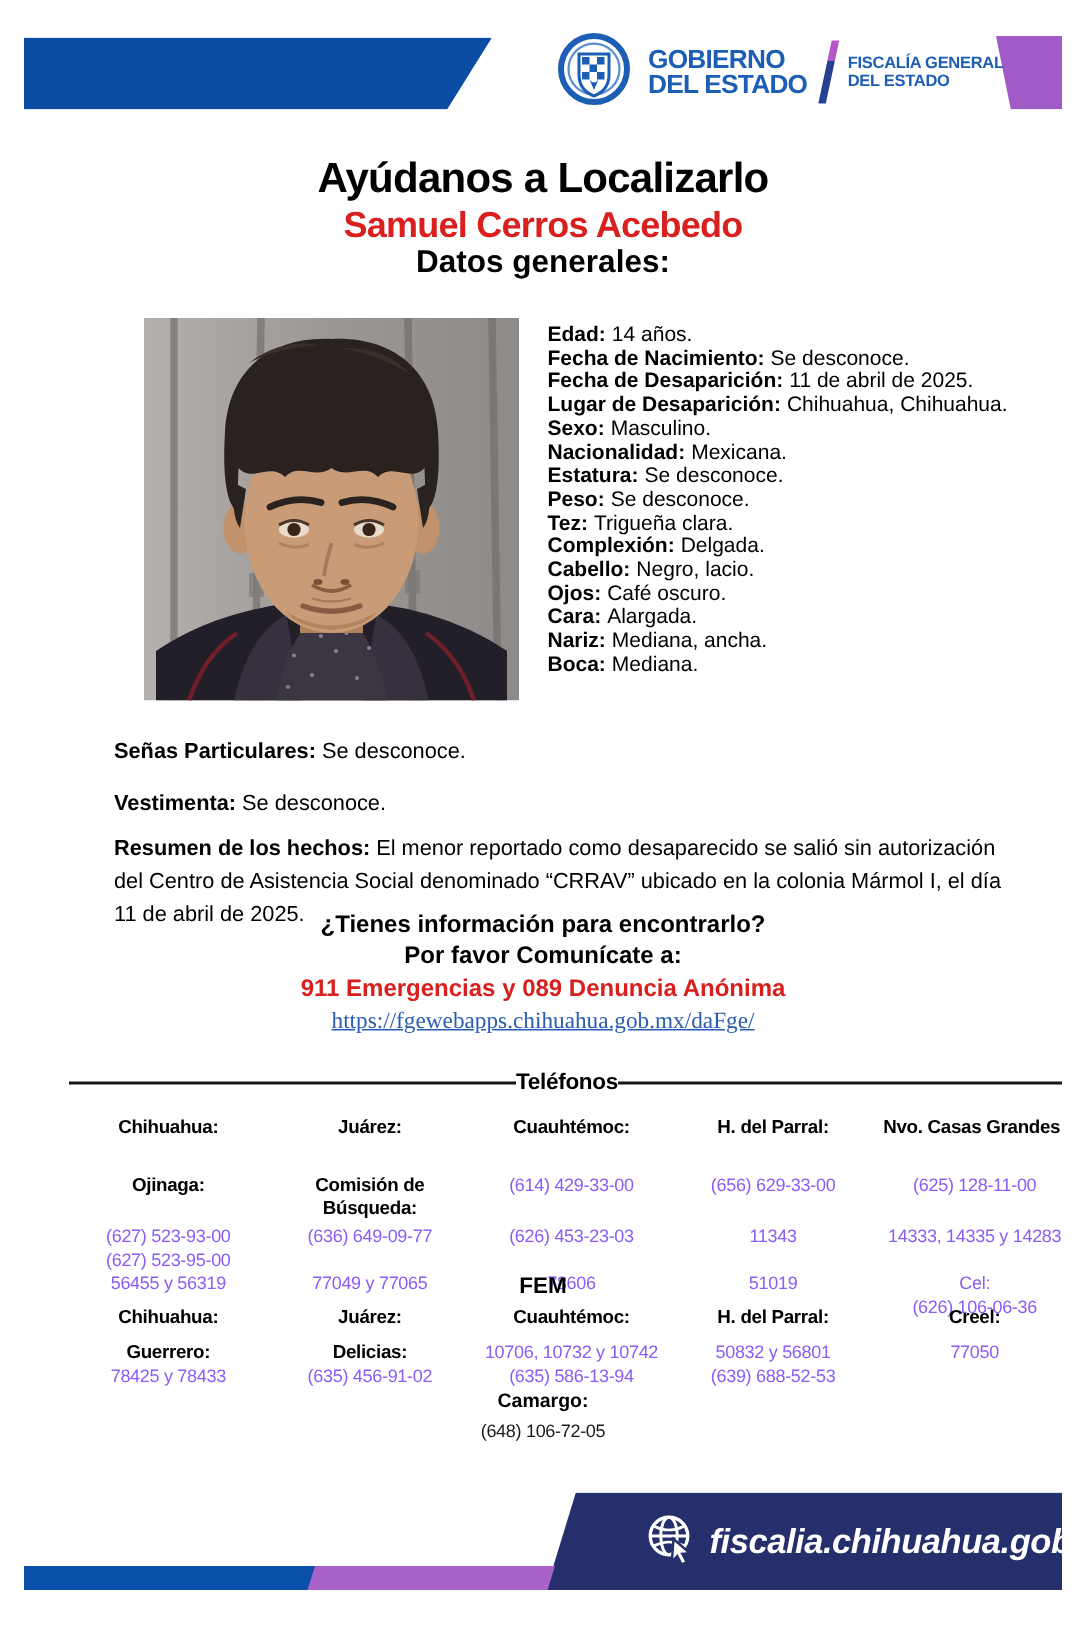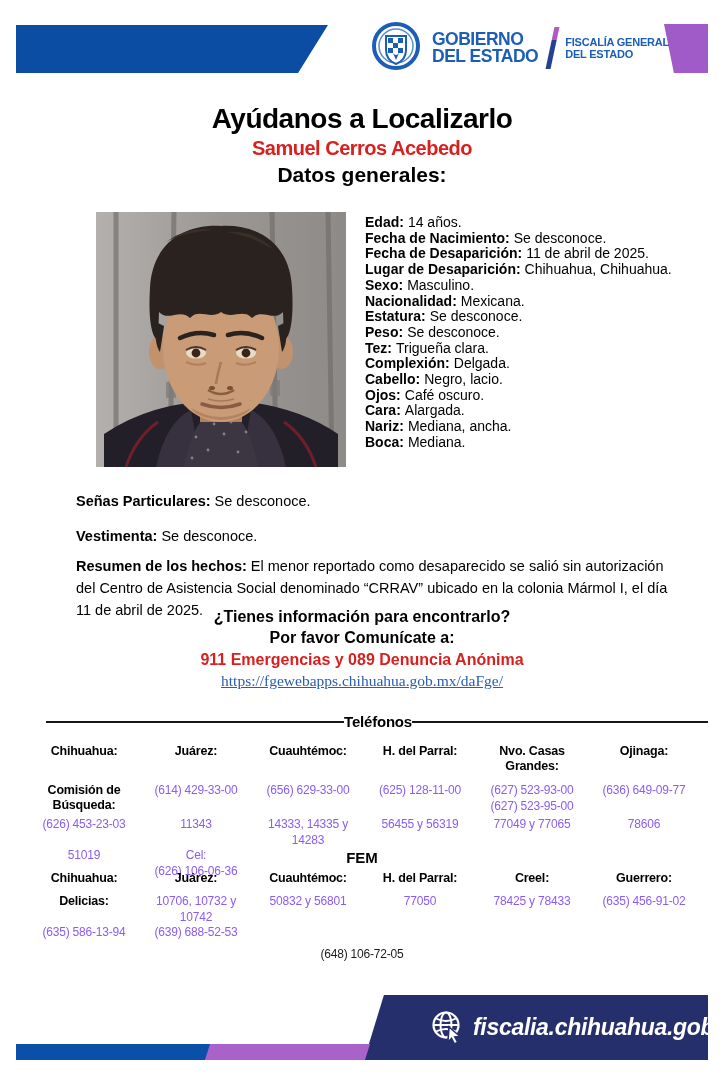--- a/index.html
+++ b/index.html
@@ -14,21 +14,21 @@
     clip-path:polygon(0 0,100% 0,100% 100%,13% 100%);}
   .logo-row{left:356px;top:20px;height:56px;display:flex;align-items:center;}
   .logo-crest{width:48px;height:56px;flex:0 0 auto;}
   .logo-gob{margin-left:12px;color:#1c5eb5;font-weight:bold;font-size:17.5px;line-height:.95;letter-spacing:-.5px;}
   .logo-div{width:5px;height:42px;margin:0 10px 0 12px;transform:skewX(-12deg);
     background:linear-gradient(to bottom,#b556c8 0 32%,#26418f 32% 100%);}
   .logo-fis{color:#1c5eb5;font-weight:bold;font-size:11px;line-height:1.1;letter-spacing:-.2px;}
 
   
   .t-main{top:103px;left:0;width:100%;text-align:center;font-size:28px;font-weight:bold;letter-spacing:-.5px;}
-  .t-name{top:137px;left:0;width:100%;text-align:center;font-size:20px;font-weight:bold;color:#d8201f;letter-spacing:-.5px;}
+  .t-name{top:137px;left:0;width:100%;text-align:center;font-size:24px;font-weight:bold;color:#d8201f;letter-spacing:-.5px;}
   .t-section{top:163px;left:0;width:100%;text-align:center;font-size:21px;font-weight:bold;}
 
   
   .photo{left:80px;top:212px;width:250px;height:255px;}
   .details{left:349px;top:215px;width:370px;font-size:14px;line-height:15.7px;}
   .dl{font-weight:bold;margin-right:4px;}
 
   
   .note{left:60px;width:608px;font-size:14.5px;line-height:1.5;}
   .nb{font-weight:bold;margin-right:4px;}
@@ -40,21 +40,21 @@
   .contact{top:606px;left:0;width:100%;text-align:center;}
   .c-q,.c-i{font-size:16px;font-weight:bold;line-height:21px;}
   .c-p{font-size:16px;font-weight:bold;color:#d8201f;line-height:21px;margin-top:1px;}
   .c-u{font-family:"Liberation Serif", serif;font-size:15.5px;line-height:22px;}
   .c-u a{color:#2a5db0;text-decoration:underline;cursor:pointer;}
 
   
   .tel-title-row{top:713px;left:30px;width:664px;display:flex;align-items:center;}
   .rule{flex:1;height:2px;background:#161616;}
   .tel-title{font-size:15px;font-weight:bold;letter-spacing:-.2px;}
-  .phone-grid{left:12px;width:672px;display:grid;grid-template-columns:repeat(6,1fr);text-align:center;}
+  .phone-grid{left:29px;width:672px;display:grid;grid-template-columns:repeat(5,1fr);text-align:center;}
   .tel-grid{top:744px;grid-template-rows:39px 34px auto;}
   .fem-grid{top:871px;grid-template-rows:23px auto;}
   .ph-h{font-weight:bold;font-size:12.5px;line-height:1.18;padding:0 3px;letter-spacing:-.2px;}
   .ph-v{font-size:12px;line-height:1.3;padding:0 2px;letter-spacing:-.2px;white-space:pre-line;color:#8b5cf6;}
   .fem-title{top:849px;left:0;width:100%;text-align:center;font-size:15px;font-weight:bold;}
   .camargo-h{top:926px;left:0;width:100%;text-align:center;font-size:13px;font-weight:bold;}
   .camargo-v{top:947px;left:0;width:100%;text-align:center;font-size:12px;letter-spacing:-.2px;color:#1a1a1a;}
 
   
   .foot-navy{left:348px;top:995px;width:376px;height:65px;background:#252f6b;
@@ -258,20 +258,21 @@
     <div class="ph-h">Guerrero:</div>
     <div class="ph-h">Delicias:</div>
     <div class="ph-v">10706, 10732 y 10742</div>
     <div class="ph-v">50832 y 56801</div>
     <div class="ph-v">77050</div>
     <div class="ph-v">78425 y 78433</div>
     <div class="ph-v">(635) 456-91-02</div>
     <div class="ph-v">(635) 586-13-94</div>
     <div class="ph-v">(639) 688-52-53</div>
   </div>
+  <div class="abs camargo-h">Camargo:</div>
   <div class="abs camargo-v">(648) 106-72-05</div>
 
   <div class="abs foot-navy">
     <span>
       <svg width="34" height="34" viewBox="0 0 34 34">
         <circle cx="16" cy="16" r="12.5" fill="none" stroke="#ffffff" stroke-width="2.2"></circle>
         <ellipse cx="16" cy="16" rx="5.5" ry="12.5" fill="none" stroke="#ffffff" stroke-width="2"></ellipse>
         <line x1="3.5" y1="16" x2="28.5" y2="16" stroke="#ffffff" stroke-width="2"></line>
         <path d="M6 9.5 q10 5 20 0" fill="none" stroke="#ffffff" stroke-width="1.8"></path>
         <path d="M6 22.5 q10 -5 20 0" fill="none" stroke="#ffffff" stroke-width="1.8"></path>

